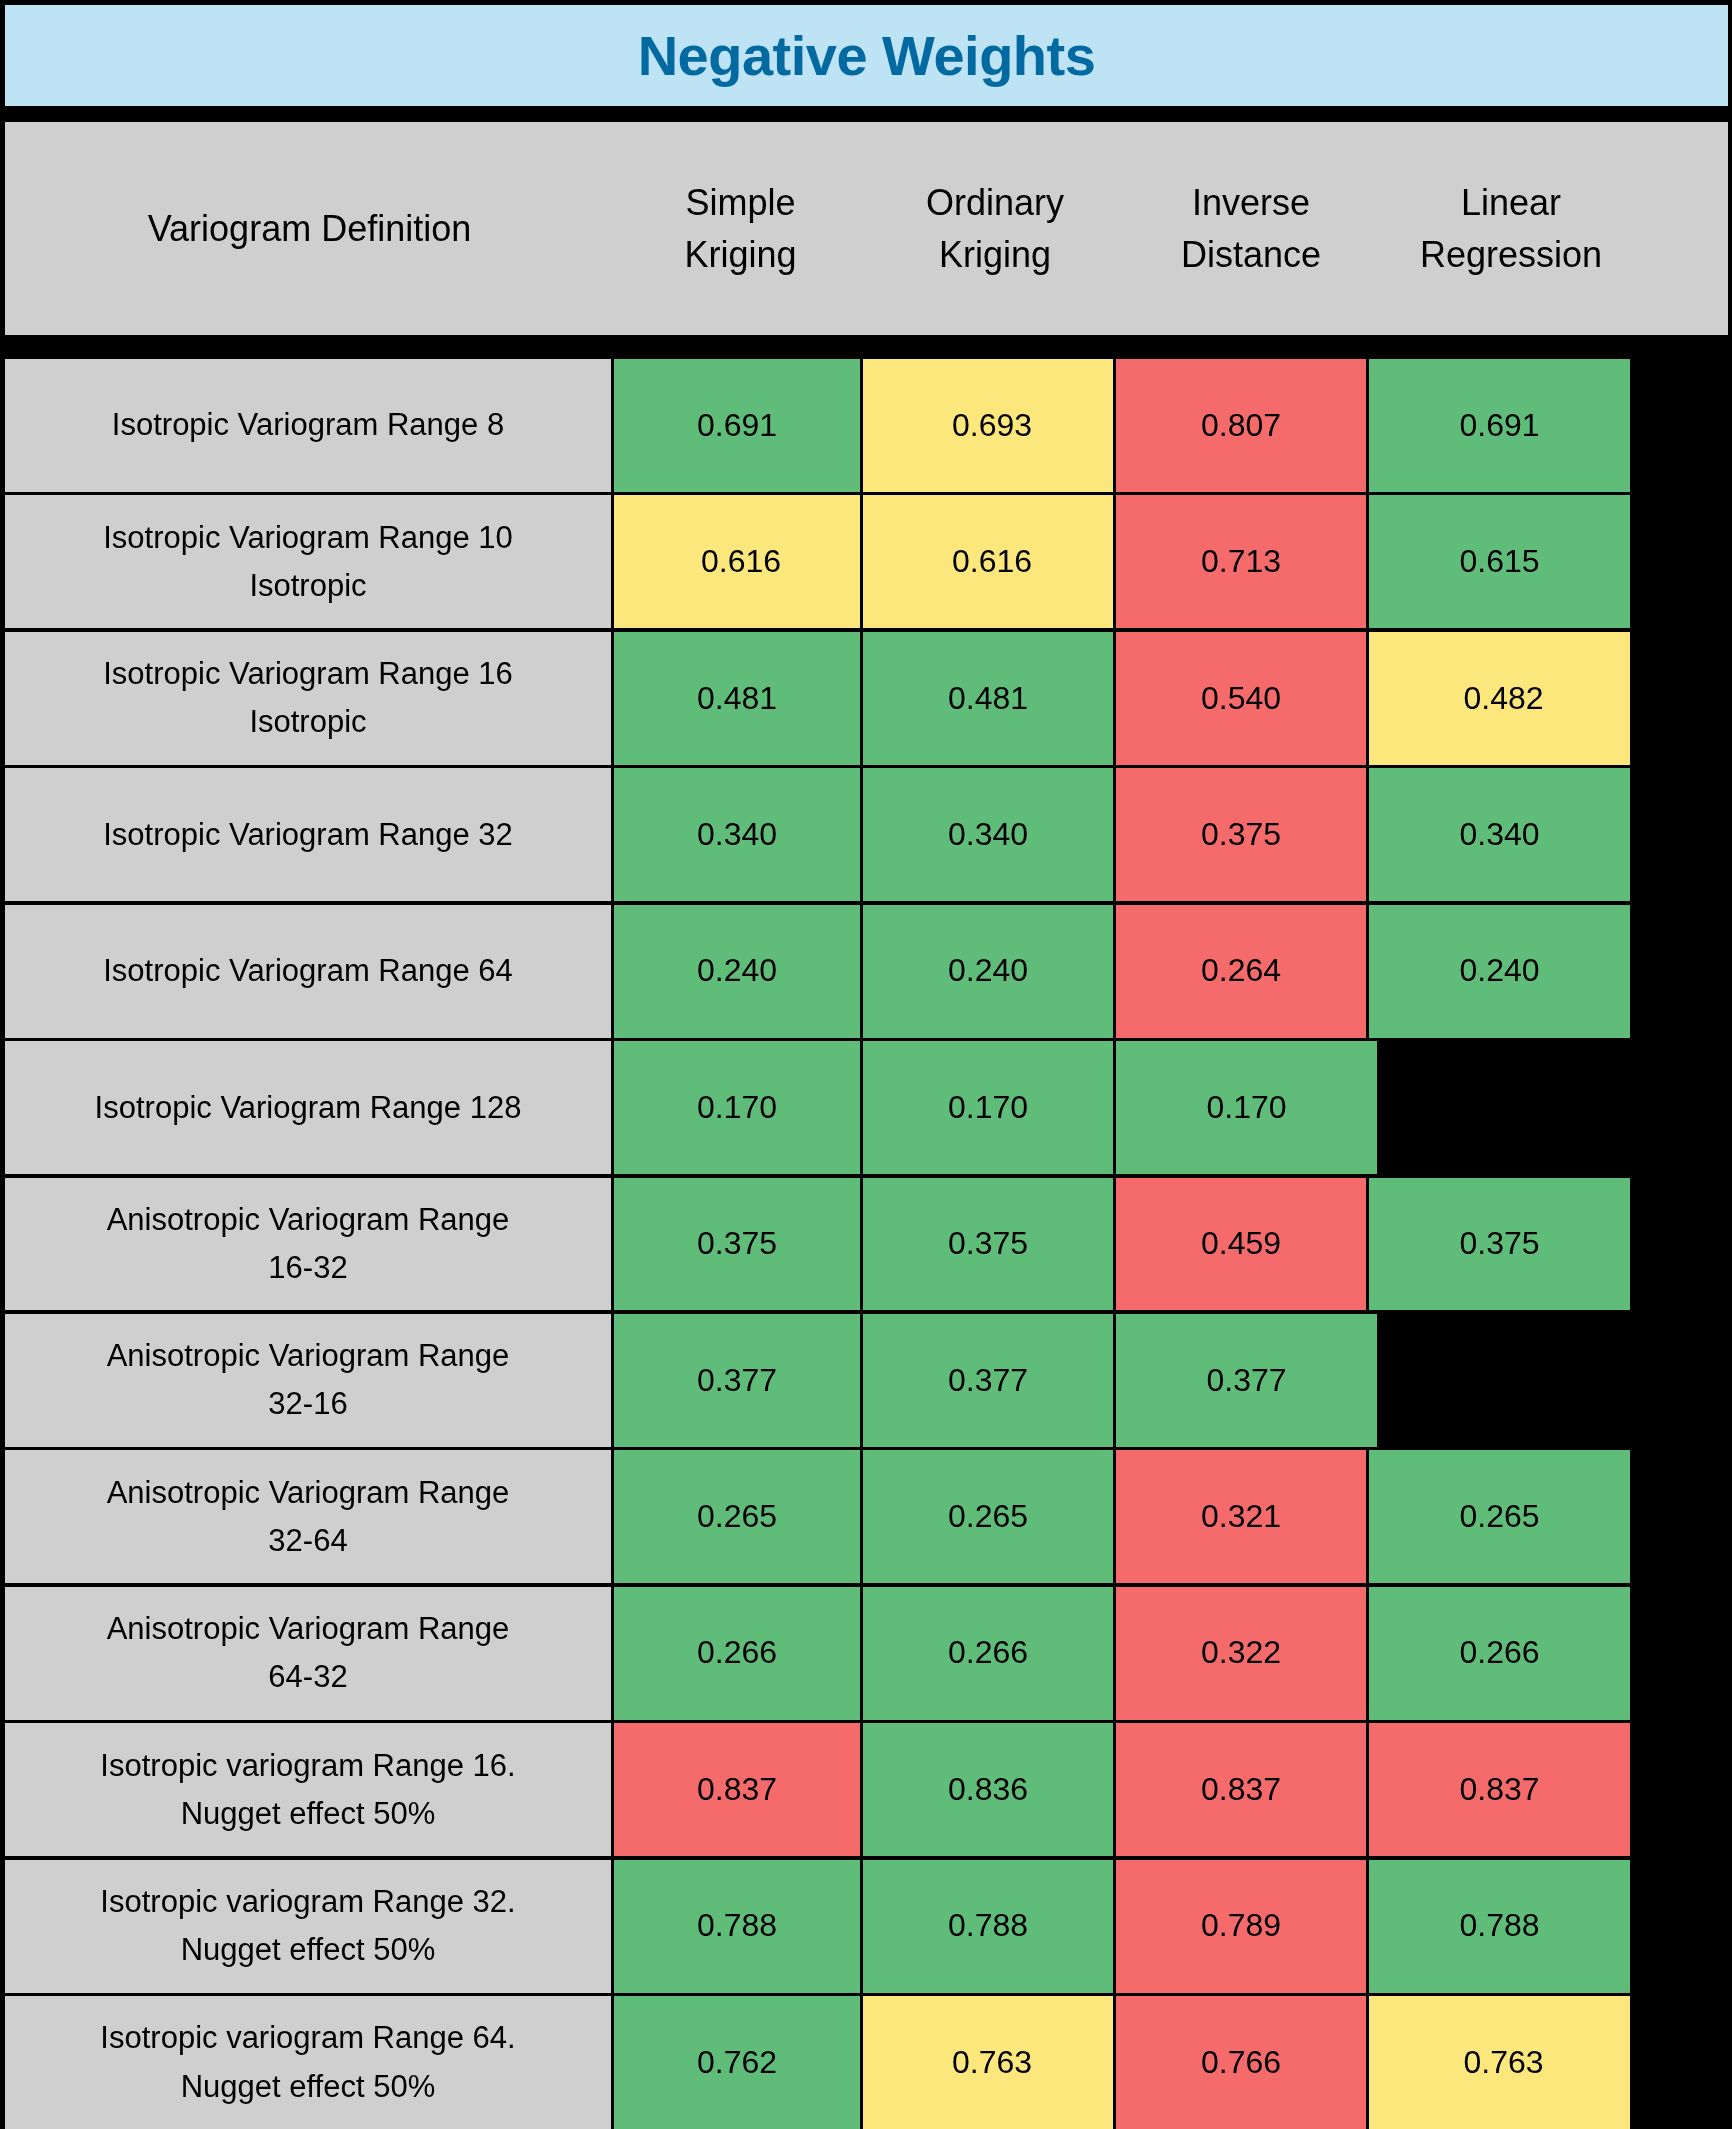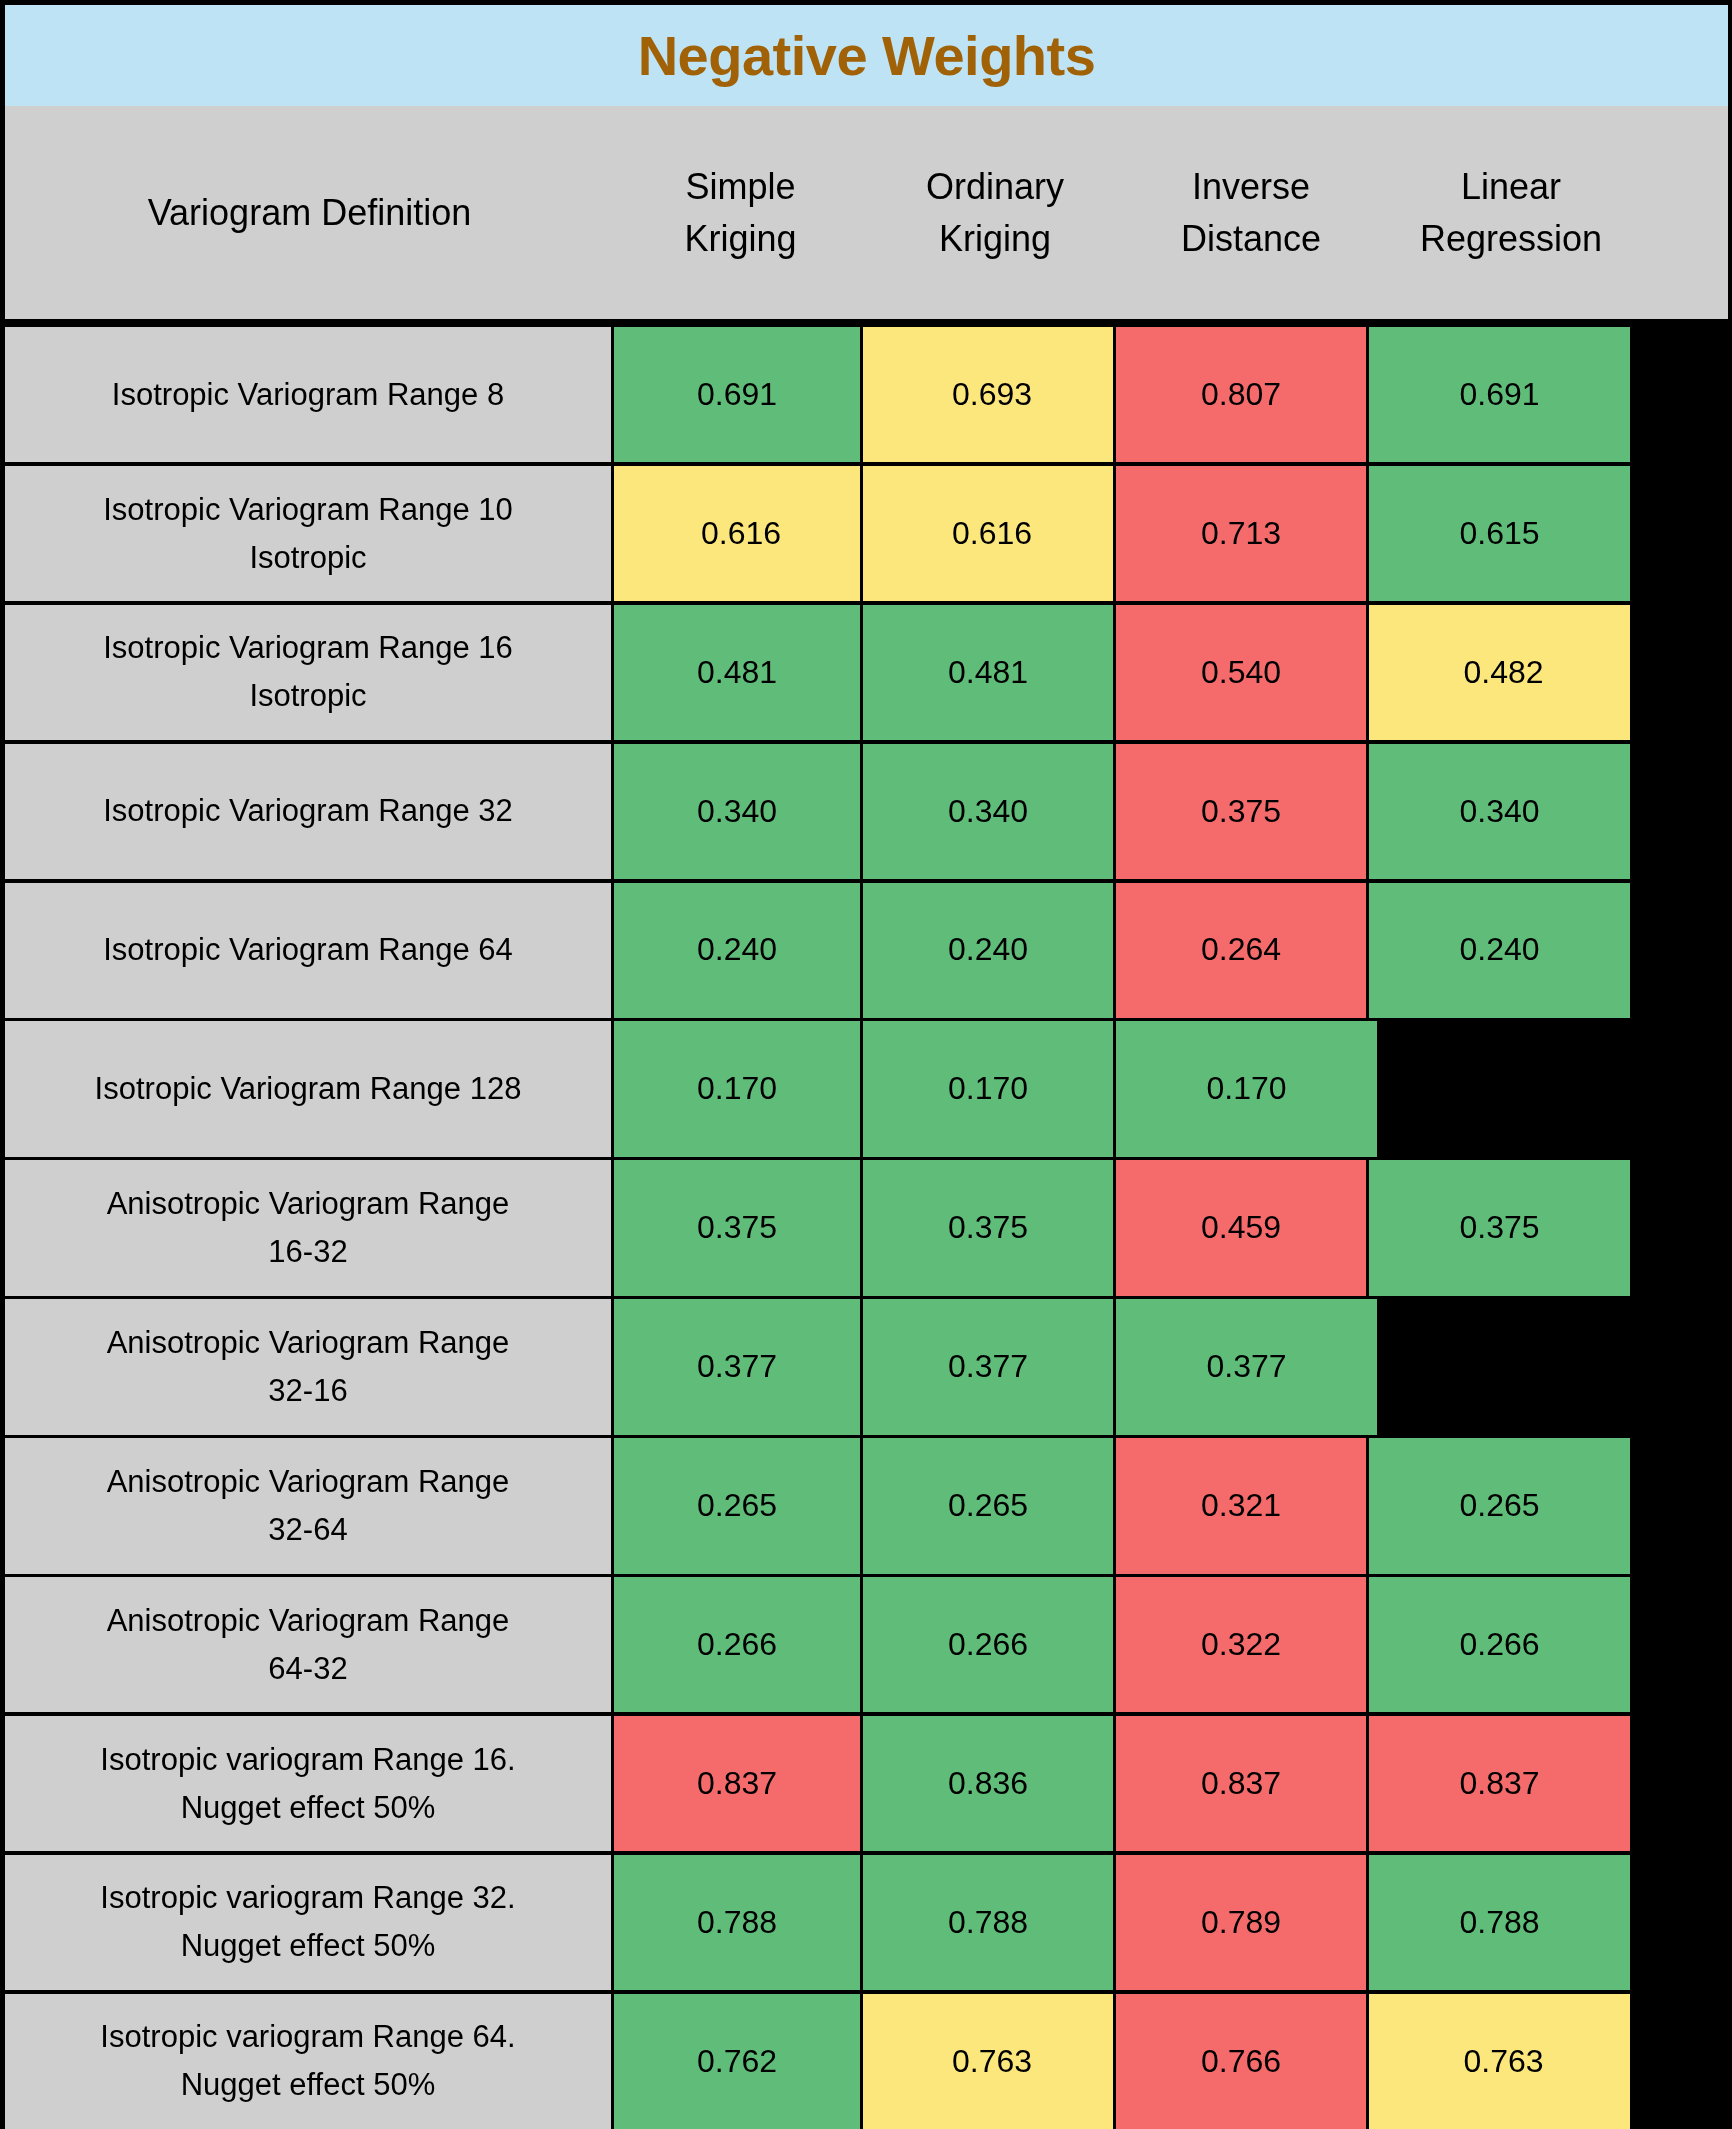--- a/index.html
+++ b/index.html
@@ -26,30 +26,30 @@
     background: #BDE3F5;
     height: 101px;
     margin: 0 5px;
     display: flex;
     align-items: center;
     justify-content: center;
   }
   .title-text {
     font-size: 56px;
     font-weight: bold;
-    color: #a16207;
+    color: #0369a1;
     letter-spacing: -0.5px;
     line-height: 1;
   }
 
   
   .header-row {
     display: flex;
     height: 213px;
-    margin: 0 5px;
+    margin: 16px 5px;
     background: #CFCFCF;
   }
   .header-cell {
     background: #CFCFCF;
     display: flex;
     align-items: center;
     justify-content: center;
     text-align: center;
     font-size: 36px;
     color: #000000;

